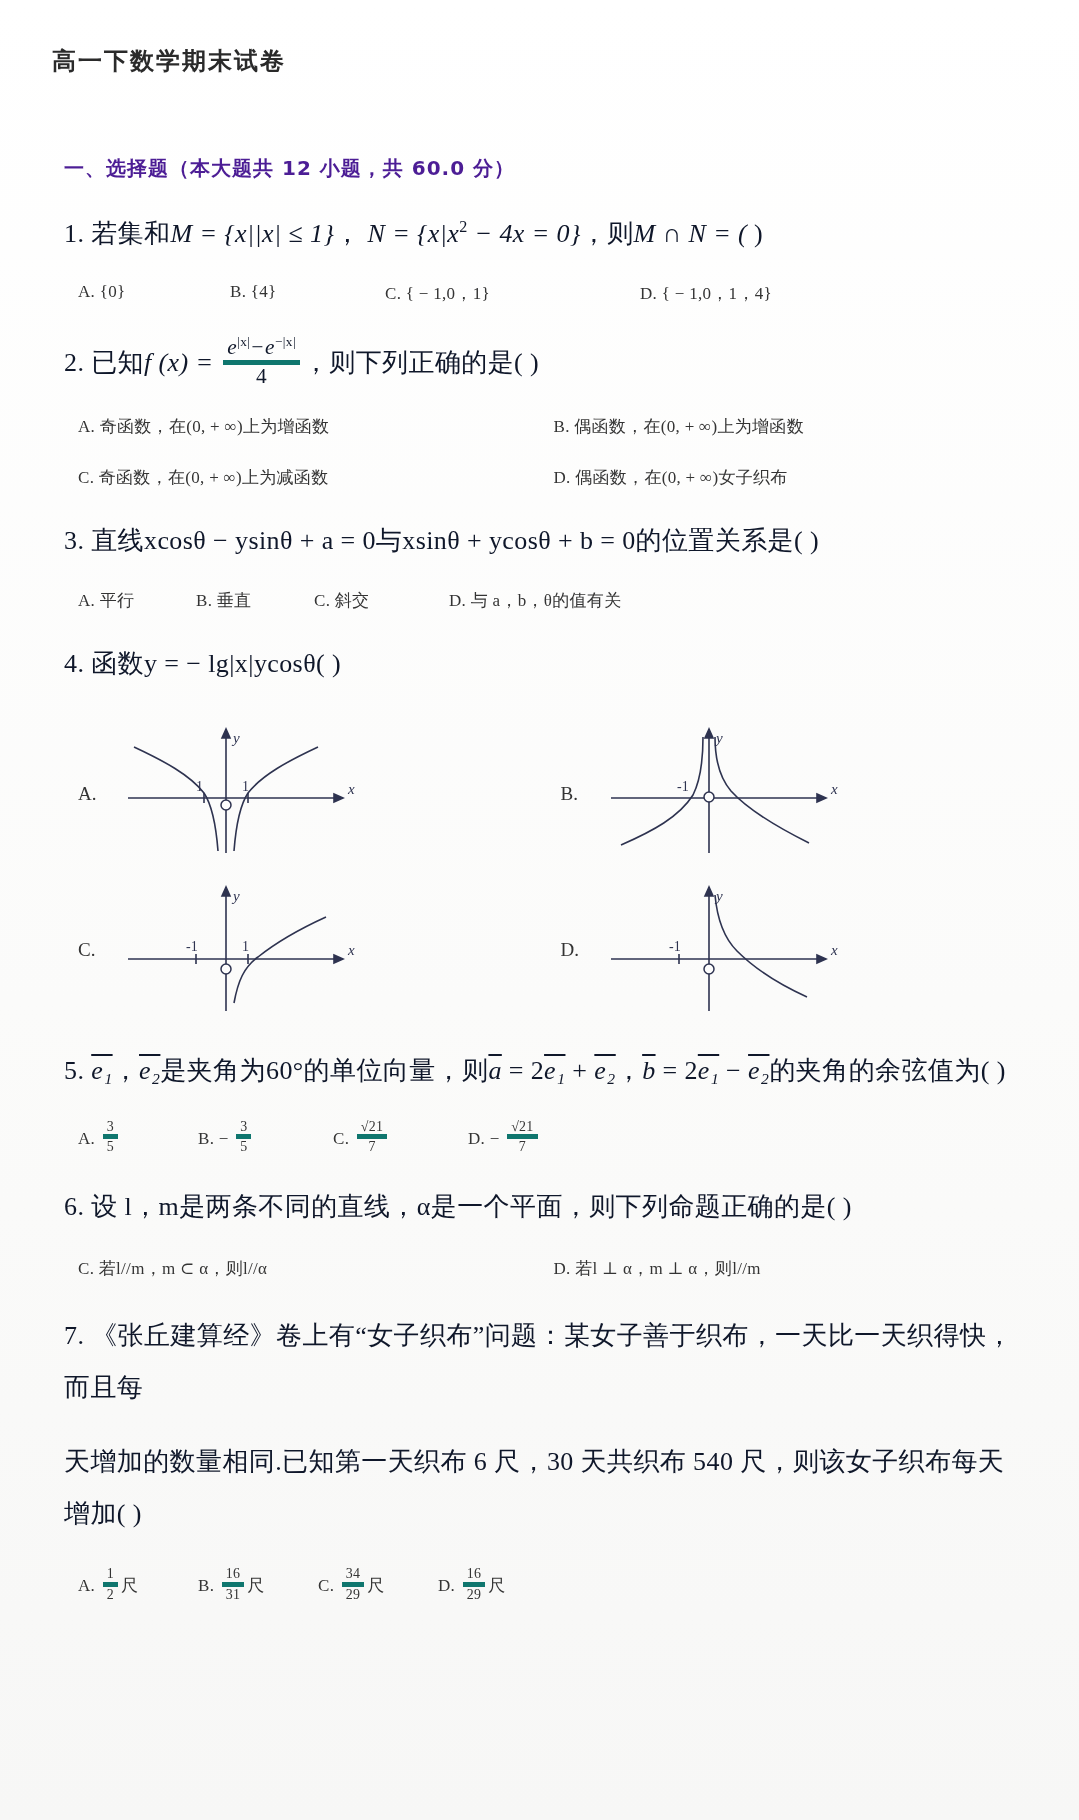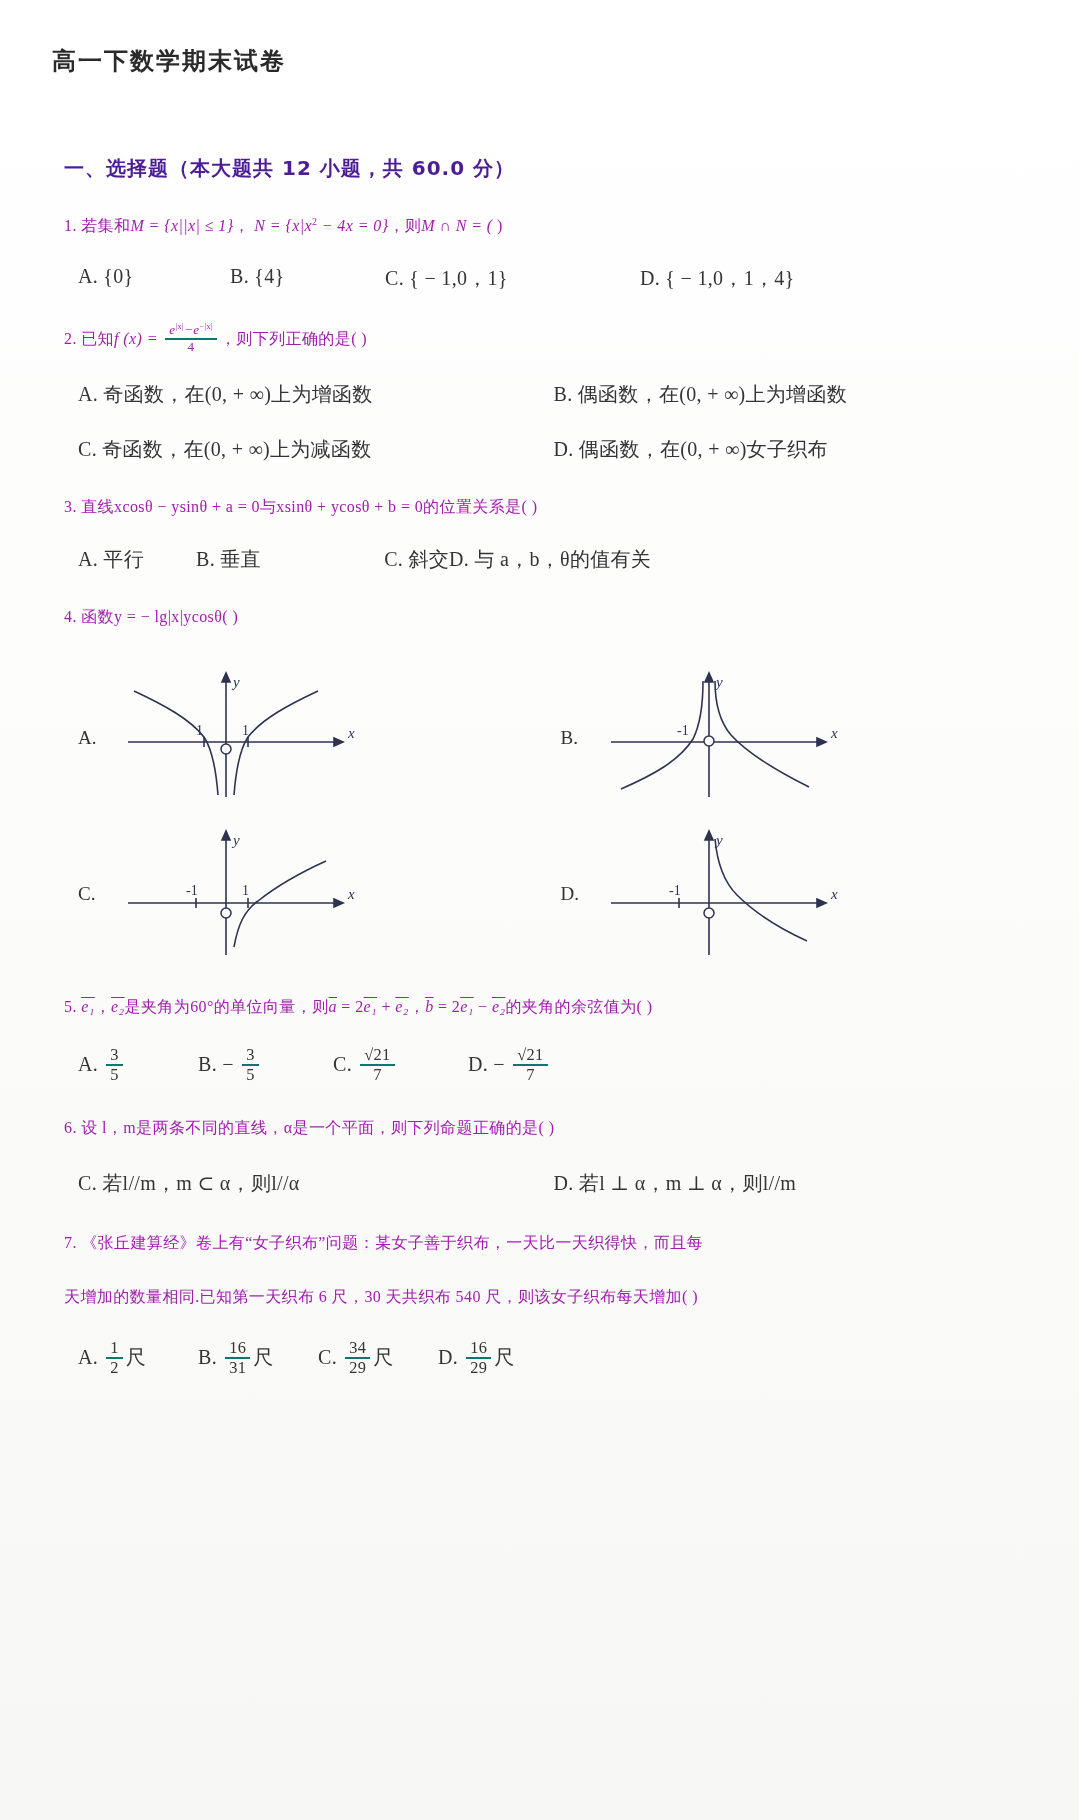--- a/index.html
+++ b/index.html
@@ -42,56 +42,56 @@
     font-family:"DejaVu Sans","Liberation Sans",sans-serif;
     font-weight:700;
     font-size:20px;
     color:#4c1d95;
     margin:78px 0 0 12px;
     letter-spacing:1px;
   }
 
   .q{margin:30px 0 0 12px;}
   .q-text{
-    font-size:16px;
+    font-size:26px;
     line-height:1.7;
-    color:#a21caf;
+    color:#0f172a;
     letter-spacing:.4px;
   }
   .opts{
     display:flex;
     margin:26px 0 0 14px;
-    font-size:20px;
+    font-size:17px;
     color:#343434;
     letter-spacing:.3px;
   }
   .opts.cols2 > div{width:50%;}
   .opt{white-space:nowrap;}
   .opts.tight .opt:nth-child(1){width:118px;}
   .opts.tight .opt:nth-child(2){width:118px;}
-  .opts.tight .opt:nth-child(3){width:135px;text-align:right;}
+  .opts.tight .opt:nth-child(3){width:135px;}
   .opts.q1 .opt:nth-child(1){width:152px;}
   .opts.q1 .opt:nth-child(2){width:155px;}
   .opts.q1 .opt:nth-child(3){width:255px;}
   .opts.q7 .opt{width:120px;}
   .opts.q5 .opt:nth-child(1){width:120px;}
   .opts.q5 .opt:nth-child(2){width:135px;}
   .opts.q5 .opt:nth-child(3){width:135px;}
   .opts.row2 { margin-top:28px; }
 
   i.v{font-family:"Liberation Serif","DejaVu Serif",serif;font-style:italic;}
   .frac{
     display:inline-block;
     vertical-align:-.55em;
     text-align:center;
     font-size:.82em;
     line-height:1.12;
     margin:0 3px;
   }
-  .frac .num{display:block;border-bottom:2px solid #0f766e;padding:0 4px;}
+  .frac .num{display:block;border-bottom:5px solid #0f766e;padding:0 4px;}
   .frac .den{display:block;padding:0 4px;}
   sup{font-size:.62em;vertical-align:super;}
 
   
   .figures{margin:26px 0 0 0;}
   .fig-row{display:flex;align-items:flex-start;margin:6px 0 0 0;}
   .fig-cell{display:flex;align-items:center;width:50%;}
   .fig-label{
     font-size:19px;
     width:44px;

